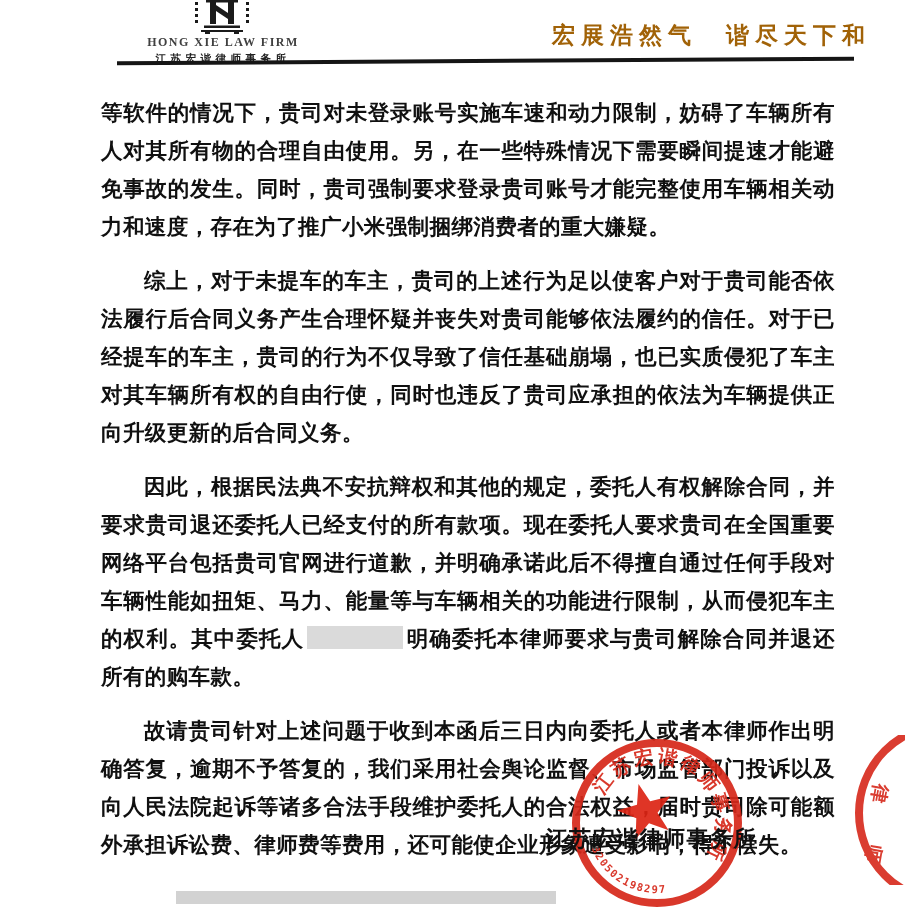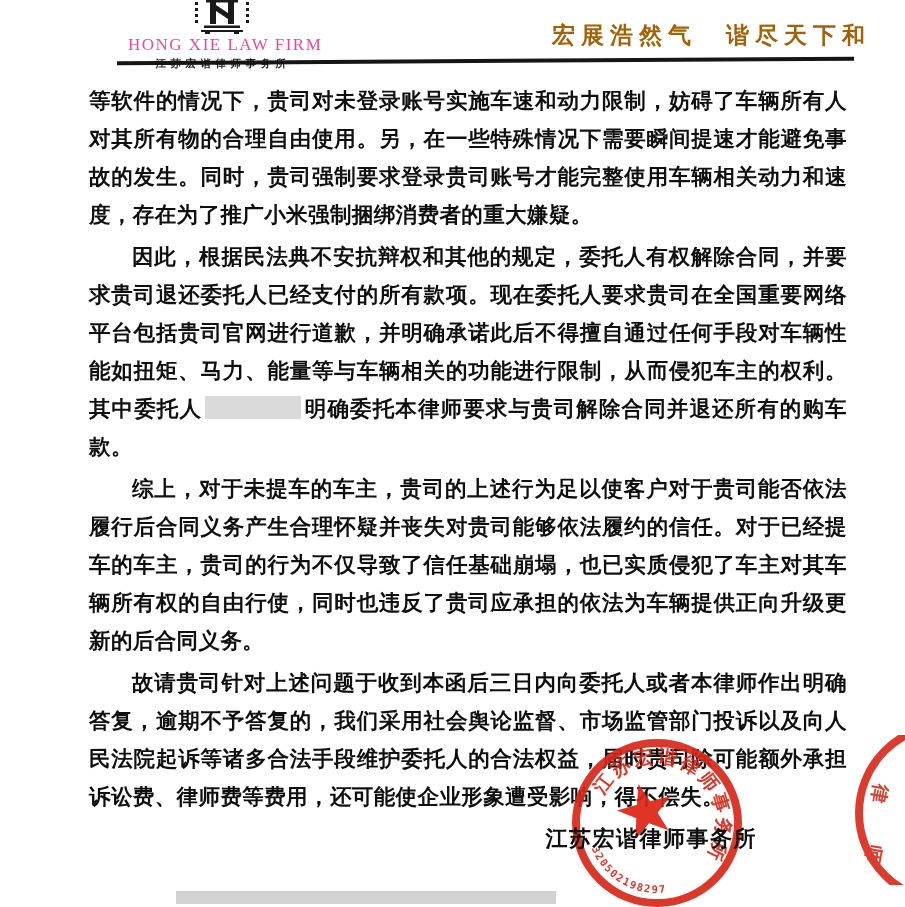--- a/index.html
+++ b/index.html
@@ -9,22 +9,22 @@
     background: #ffffff;
     overflow: hidden;
     font-family: "Liberation Serif", "DejaVu Serif", serif;
     color: #141414;
   }
 
   
   .logo-block { position: absolute; left: 128px; top: 0; width: 190px; text-align: center; }
   .logo-emblem { display: block; margin: 0 auto; }
   .firm-en {
-    font-size: 17px; letter-spacing: 1.5px; font-weight: 400;
-    color: #ec4899; white-space: nowrap; margin-top: 1px;
+    font-size: 12px; letter-spacing: 1.5px; font-weight: 700;
+    color: #404040; white-space: nowrap; margin-top: 1px;
   }
   .firm-cn {
     font-size: 10.5px; font-weight: 700; letter-spacing: 4.5px;
     color: #222; white-space: nowrap; margin-top: 2px;
   }
   .motto {
     position: absolute; left: 552px; top: 20px;
     font-size: 23px; font-weight: 700; letter-spacing: 6px;
     white-space: nowrap; color: #a16207;
   }
@@ -32,21 +32,21 @@
     position: absolute; left: 117px; top: 59px; width: 737px; height: 3.5px;
     background: #151515; transform: rotate(-0.35deg);
   }
 
   
   .letter-body {
     position: absolute; left: 85px; top: 78px; width: 766px;
     font-size: 21.5px; line-height: 38px; letter-spacing: 0.4px;
     font-weight: 600; text-align: justify; color: #101010;
   }
-  .letter-body p { margin: 4px; text-indent: 2em; }
+  .letter-body p { margin: 16px; text-indent: 2em; }
   .letter-body p.no-indent { text-indent: 0; }
   .redaction {
     display: inline-block; width: 96px; height: 23px;
     background: #dadada; vertical-align: -3px; margin: 0 3px;
   }
 
   
   .sig-firm {
     position: absolute; top: 824px; right: 148px;
     font-size: 22px; font-weight: 600; letter-spacing: 1.5px; white-space: nowrap;
@@ -97,22 +97,22 @@
     <div class="firm-en">HONG XIE LAW FIRM</div>
     <div class="firm-cn">江苏宏谐律师事务所</div>
   </div>
 
   <div class="motto">宏展浩然气　谐尽天下和</div>
 
   <div class="header-divider"></div>
 
   <main class="letter-body">
     <p class="no-indent">等软件的情况下，贵司对未登录账号实施车速和动力限制，妨碍了车辆所有人对其所有物的合理自由使用。另，在一些特殊情况下需要瞬间提速才能避免事故的发生。同时，贵司强制要求登录贵司账号才能完整使用车辆相关动力和速度，存在为了推广小米强制捆绑消费者的重大嫌疑。</p>
+    <p>综上，对于未提车的车主，贵司的上述行为足以使客户对于贵司能否依法履行后合同义务产生合理怀疑并丧失对贵司能够依法履约的信任。对于已经提车的车主，贵司的行为不仅导致了信任基础崩塌，也已实质侵犯了车主对其车辆所有权的自由行使，同时也违反了贵司应承担的依法为车辆提供正向升级更新的后合同义务。</p>
     <p><span>因此，根据民法典不安抗辩权和其他的规定，委托人有权解除合同，并要求贵司退还委托人已经支付的所有款项。现在委托人要求贵司在全国重要网络平台包括贵司官网进行道歉，并明确承诺此后不得擅自通过任何手段对车辆性能如扭矩、马力、能量等与车辆相关的功能进行限制，从而侵犯车主的权利。其中委托人</span><span class="redaction"></span><span>明确委托本律师要求与贵司解除合同并退还所有的购车款。</span></p>
-    <p>综上，对于未提车的车主，贵司的上述行为足以使客户对于贵司能否依法履行后合同义务产生合理怀疑并丧失对贵司能够依法履约的信任。对于已经提车的车主，贵司的行为不仅导致了信任基础崩塌，也已实质侵犯了车主对其车辆所有权的自由行使，同时也违反了贵司应承担的依法为车辆提供正向升级更新的后合同义务。</p>
     <p>故请贵司针对上述问题于收到本函后三日内向委托人或者本律师作出明确答复，逾期不予答复的，我们采用社会舆论监督、市场监管部门投诉以及向人民法院起诉等诸多合法手段维护委托人的合法权益，届时贵司除可能额外承担诉讼费、律师费等费用，还可能使企业形象遭受影响，得不偿失。</p>
   </main>
 
   <div class="sig-firm">江苏宏谐律师事务所</div>
 
   <svg class="stamp-main" width="200" height="171" viewBox="0 0 200 171">
     <defs>
       <path id="ringPath" d="M 42.6 61.6 A 60 60 0 1 1 146.1 121.4" fill="none"></path>
       <path id="serialPath" d="M 30.4 108.6 A 70 70 0 0 0 111.6 155.5" fill="none"></path>
     </defs>

